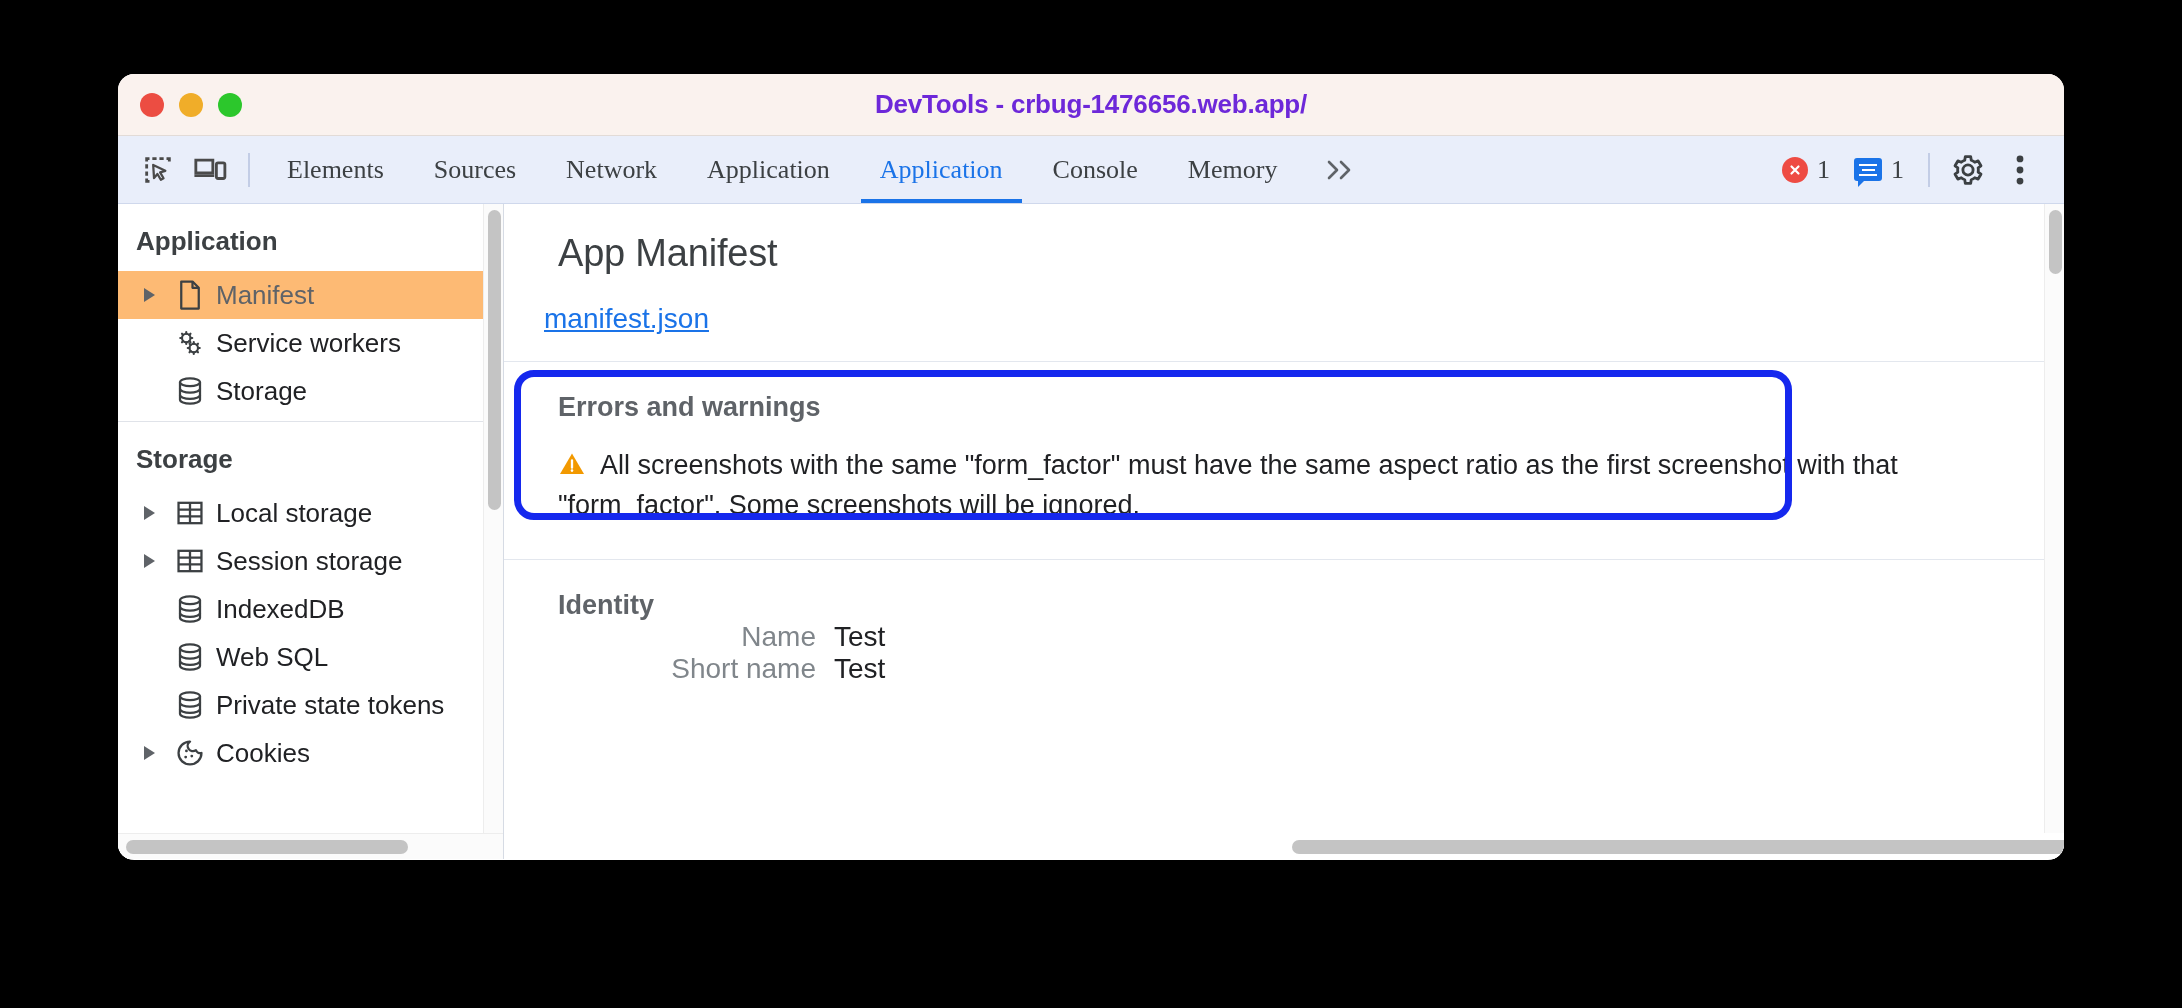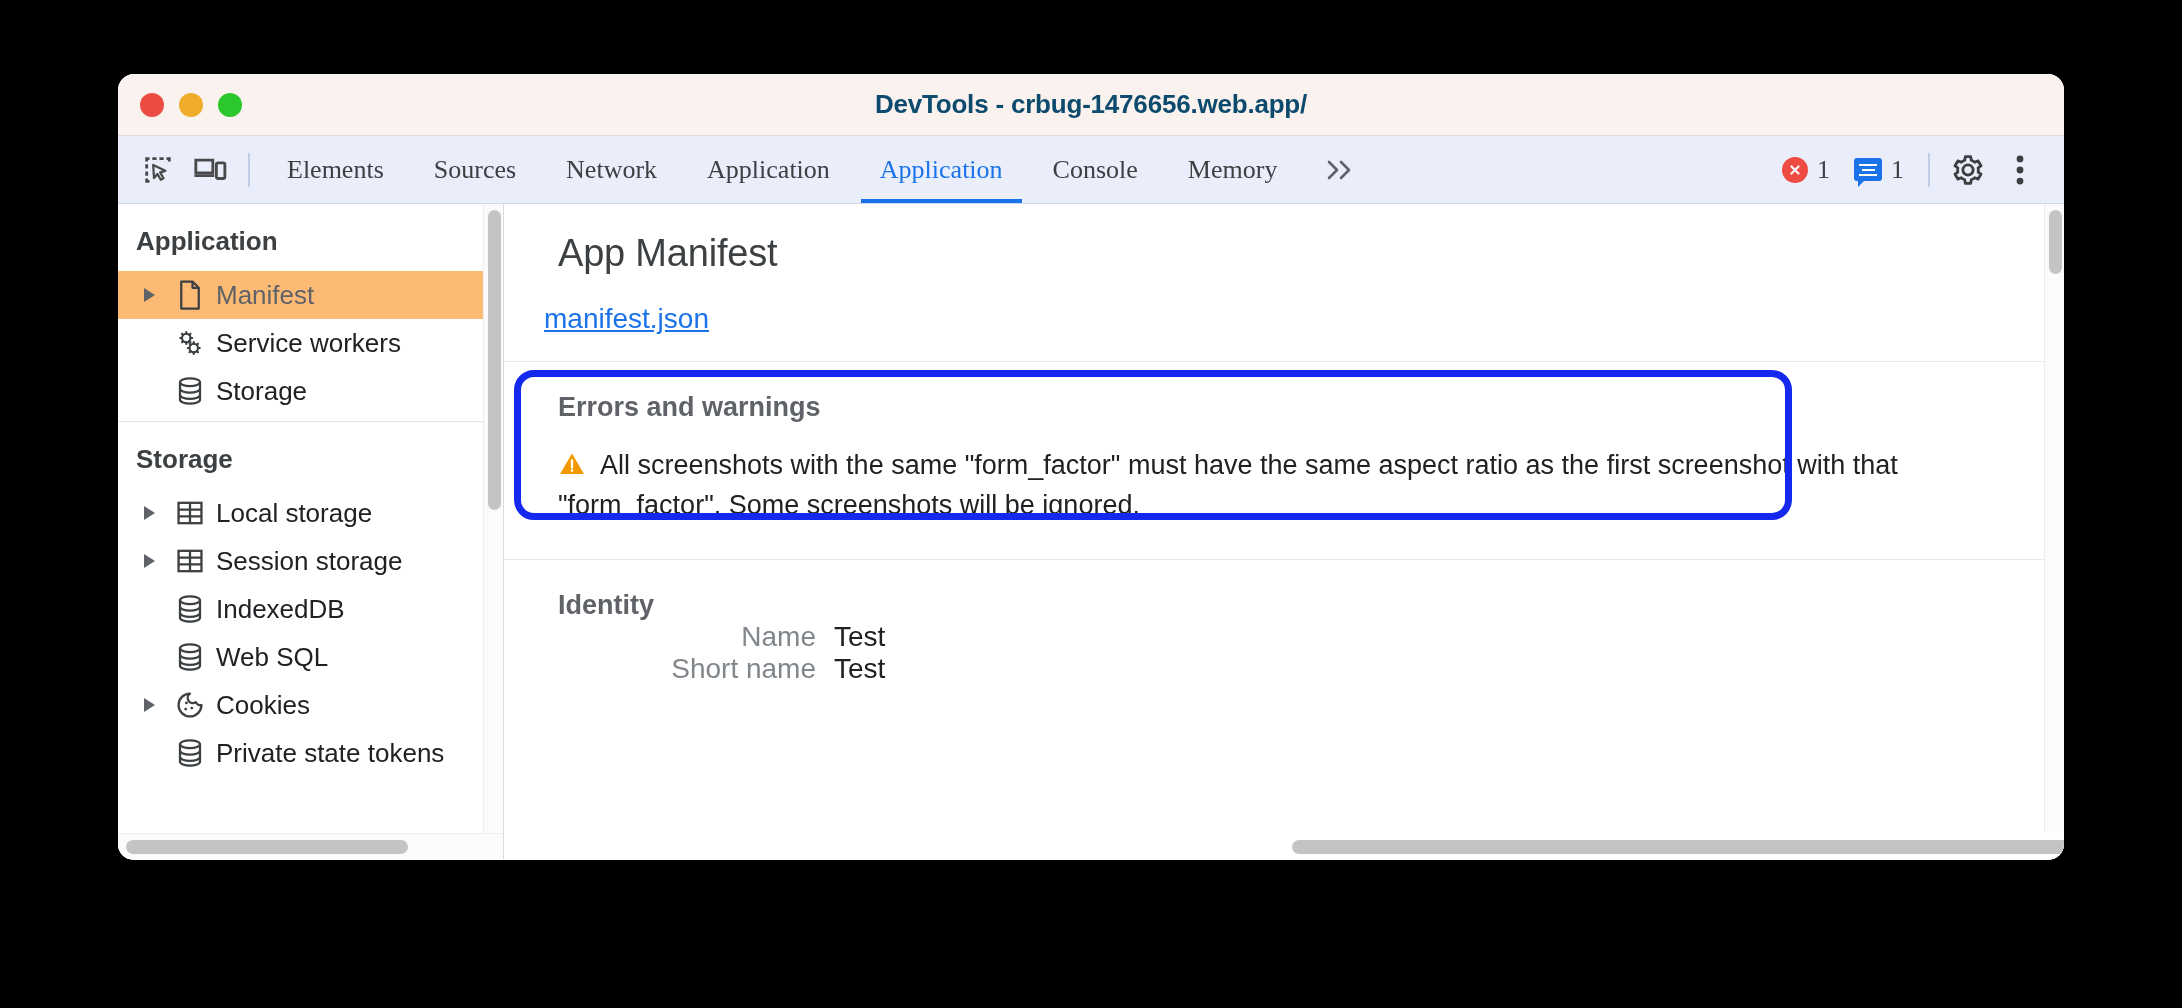--- a/index.html
+++ b/index.html
@@ -52,21 +52,21 @@
   .light { width: 24px; height: 24px; border-radius: 50%; }
   .light.red    { background: #ec4d42; }
   .light.amber  { background: #f0ad29; }
   .light.green  { background: #2cc72c; }
 
   .win-title {
     width: 100%;
     text-align: center;
     font-size: 26px;
     font-weight: bold;
-    color: #0c4a6e;
+    color: #6d28d9;
     letter-spacing: -0.2px;
   }
 
   
   .toolbar {
     position: relative;
     height: 68px;
     background: #e9eefa;
     display: flex;
     align-items: center;
@@ -514,44 +514,44 @@
                 <svg width="28" height="30" viewBox="0 0 22 24">
                   <ellipse cx="11" cy="5" rx="8" ry="3.1" fill="none" stroke="#3c4043" stroke-width="1.8"></ellipse>
                   <path d="M3 5v14c0 1.7 3.6 3.1 8 3.1s8-1.4 8-3.1V5" fill="none" stroke="#3c4043" stroke-width="1.8"></path>
                   <path d="M3 10.2c0 1.7 3.6 3.1 8 3.1s8-1.4 8-3.1M3 15.2c0 1.7 3.6 3.1 8 3.1s8-1.4 8-3.1" fill="none" stroke="#3c4043" stroke-width="1.8"></path>
                 </svg>
               </span>
               <span class="t-label">Web SQL</span>
             </div>
 
             <div class="tree-item">
+              <span class="arrow hidden"></span>
+              <span class="t-icon">
+                <svg width="28" height="30" viewBox="0 0 22 24">
+                  <ellipse cx="11" cy="5" rx="8" ry="3.1" fill="none" stroke="#3c4043" stroke-width="1.8"></ellipse>
+                  <path d="M3 5v14c0 1.7 3.6 3.1 8 3.1s8-1.4 8-3.1V5" fill="none" stroke="#3c4043" stroke-width="1.8"></path>
+                  <path d="M3 10.2c0 1.7 3.6 3.1 8 3.1s8-1.4 8-3.1M3 15.2c0 1.7 3.6 3.1 8 3.1s8-1.4 8-3.1" fill="none" stroke="#3c4043" stroke-width="1.8"></path>
+                </svg>
+              </span>
+              <span class="t-label">Private state tokens</span>
+            </div>
+
+            <div class="tree-item">
               <span class="arrow">
                   <span></span>
                 </span>
               <span class="t-icon">
                 <svg width="28" height="28" viewBox="0 0 22 22">
                   <path d="M11 2a9 9 0 109 9 3.6 3.6 0 01-4.4-2.2A3.6 3.6 0 0111 2z" fill="none" stroke="#3c4043" stroke-width="1.8" stroke-linejoin="round"></path>
                   <circle cx="8.2" cy="9.4" r="1.1" fill="#3c4043"></circle>
                   <circle cx="12.4" cy="13.4" r="1.1" fill="#3c4043"></circle>
                   <circle cx="7.6" cy="14.2" r="1.1" fill="#3c4043"></circle>
                 </svg>
               </span>
               <span class="t-label">Cookies</span>
-            </div>
-
-            <div class="tree-item">
-              <span class="arrow hidden"></span>
-              <span class="t-icon">
-                <svg width="28" height="30" viewBox="0 0 22 24">
-                  <ellipse cx="11" cy="5" rx="8" ry="3.1" fill="none" stroke="#3c4043" stroke-width="1.8"></ellipse>
-                  <path d="M3 5v14c0 1.7 3.6 3.1 8 3.1s8-1.4 8-3.1V5" fill="none" stroke="#3c4043" stroke-width="1.8"></path>
-                  <path d="M3 10.2c0 1.7 3.6 3.1 8 3.1s8-1.4 8-3.1M3 15.2c0 1.7 3.6 3.1 8 3.1s8-1.4 8-3.1" fill="none" stroke="#3c4043" stroke-width="1.8"></path>
-                </svg>
-              </span>
-              <span class="t-label">Private state tokens</span>
             </div>
 
           </div>
 
           <div class="vscroll">
             <div class="vthumb" style="top:6px; height:300px;"></div>
           </div>
         </div>
 
         <div class="hscroll-wrap">

